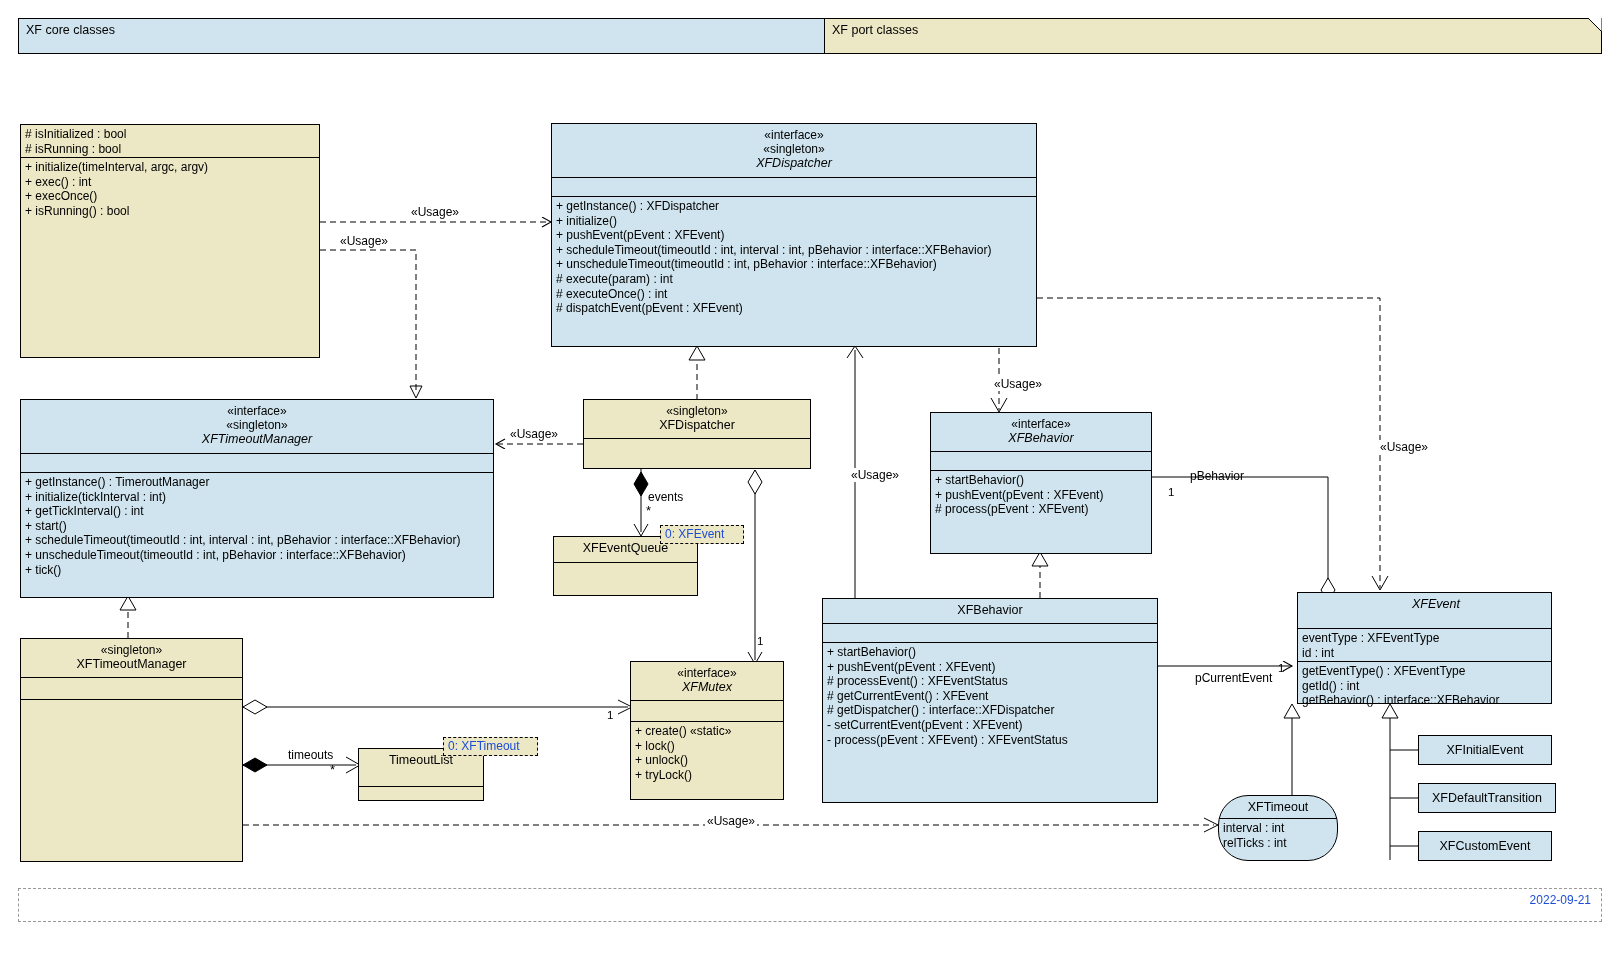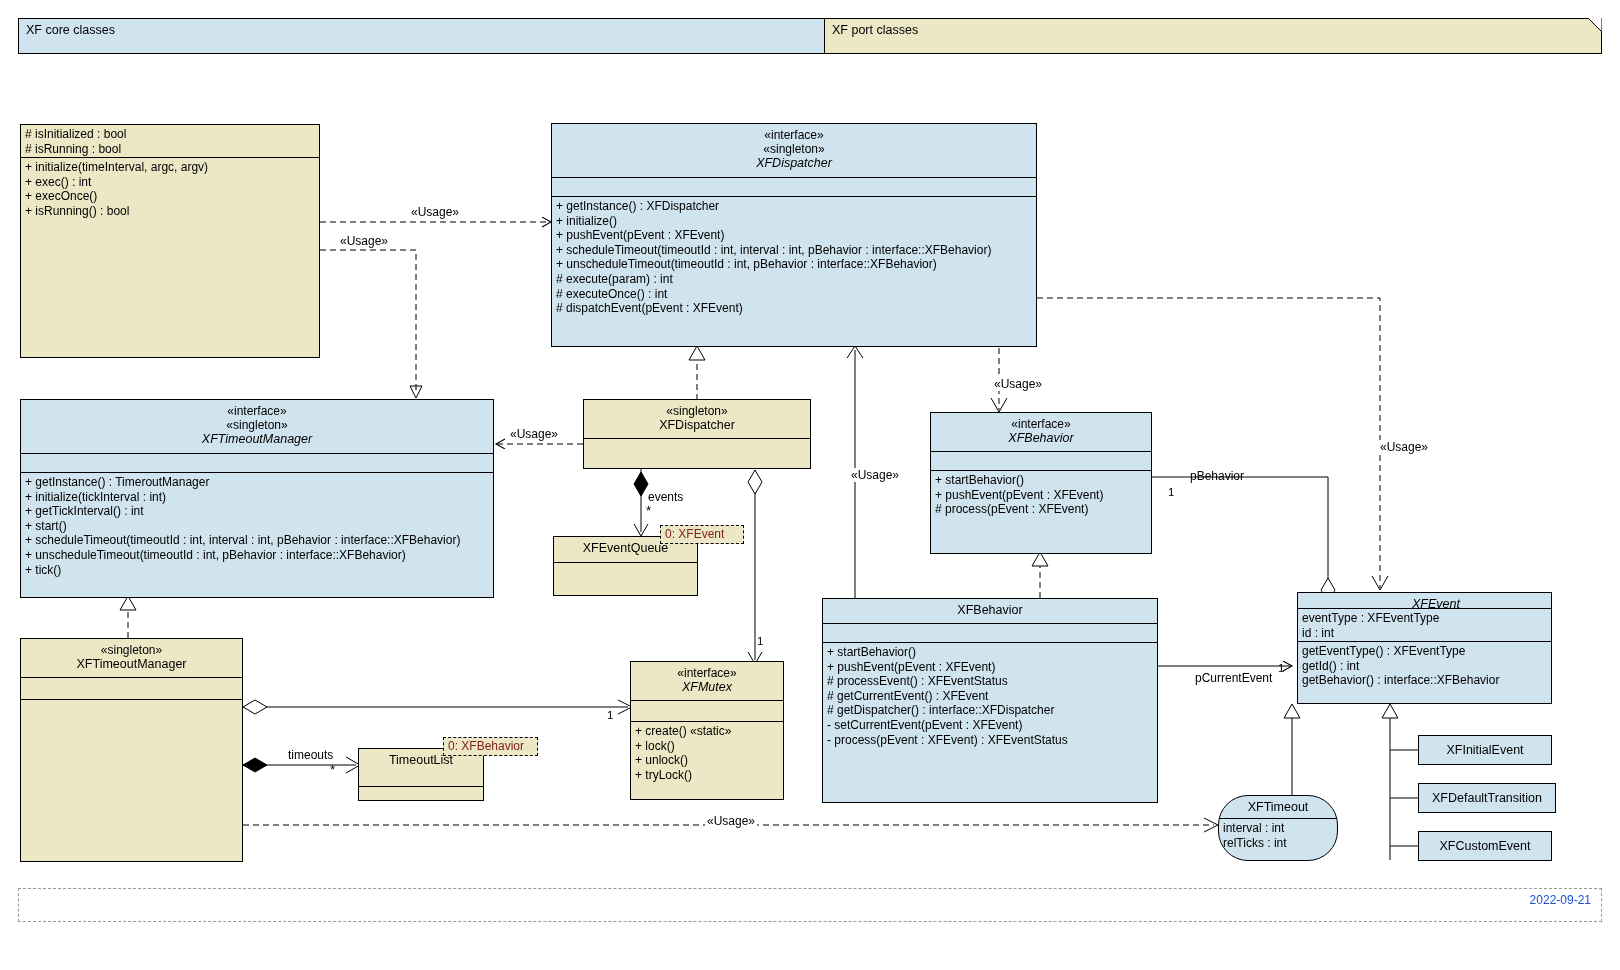--- a/index.html
+++ b/index.html
@@ -16,21 +16,21 @@
   .cls .hdr .stereo{font-size:12px;line-height:14px;display:block;}
   .cls .hdr .nm{font-size:12.5px;line-height:15px;display:block;}
   .cls .hdr .nm.ital{font-style:italic;}
   .cls .attrs{border-bottom:1px solid #000;box-sizing:border-box;padding:2px 4px;}
   .cls .ops{box-sizing:border-box;padding:2px 4px;}
   .cls .line{font-size:12px;line-height:14.6px;white-space:nowrap;color:#000;}
   .cls.simple{display:flex;align-items:center;justify-content:center;}
   .cls.simple .nm{font-size:12.5px;}
 
   .note{position:absolute;border:1px dashed #000;background:#ece7c4;font-size:12px;
-        padding:1px 4px;box-sizing:border-box;white-space:nowrap;color:#7f1d1d;}
+        padding:1px 4px;box-sizing:border-box;white-space:nowrap;color:#1d4ed8;}
 
   .lbl{position:absolute;font-size:12px;color:#000;white-space:nowrap;background:#fff;padding:0 2px;}
   .lbl.nobg{background:none;}
   .mult{position:absolute;font-size:11.5px;color:#000;}
   .star{position:absolute;font-size:13px;color:#000;}
   svg.ovl{position:absolute;left:0;top:0;width:1620px;height:970px;pointer-events:none;}
   .footer{position:absolute;border:1px dashed #999;box-sizing:border-box;}
   .footer .date{position:absolute;right:10px;top:4px;font-size:12px;color:#1d4ed8;}
 </style>
 </head>
@@ -231,38 +231,38 @@
     <div class="ops"></div>
   </div>
 
   <div class="cls port" style="left:358px;top:748px;width:126px;height:53px;">
     <div class="hdr" style="height:38px;">
       <span class="nm">TimeoutList</span>
     </div>
     <div class="ops" style="height:26px;"></div>
   </div>
 
-  <div class="note" style="left:443px;top:737px;width:95px;height:19px;">0: XFBehavior</div>
+  <div class="note" style="left:443px;top:737px;width:95px;height:19px;">0: XFTimeout</div>
 
   <div class="cls port" style="left:630px;top:661px;width:154px;height:139px;">
     <div class="hdr" style="height:39px;">
       <span class="stereo">«interface»</span>
       <span class="nm ital">XFMutex</span>
     </div>
     <div class="attrs" style="height:21px;"></div>
     <div class="ops">
       <div class="line">+ create() «static»</div>
       <div class="line">+ lock()</div>
       <div class="line">+ unlock()</div>
       <div class="line">+ tryLock()</div>
     </div>
   </div>
 
   <div class="cls" style="left:1297px;top:592px;width:255px;height:112px;">
-    <div class="hdr" style="height:16px;padding-left:28px;">
+    <div class="hdr" style="height:36px;padding-left:28px;">
       <span class="nm ital">XFEvent</span>
     </div>
     <div class="attrs" style="height:33px;">
       <div class="line">eventType : XFEventType</div>
       <div class="line">id : int</div>
     </div>
     <div class="ops">
       <div class="line">getEventType() : XFEventType</div>
       <div class="line">getId() : int</div>
       <div class="line">getBehavior() : interface::XFBehavior</div>

